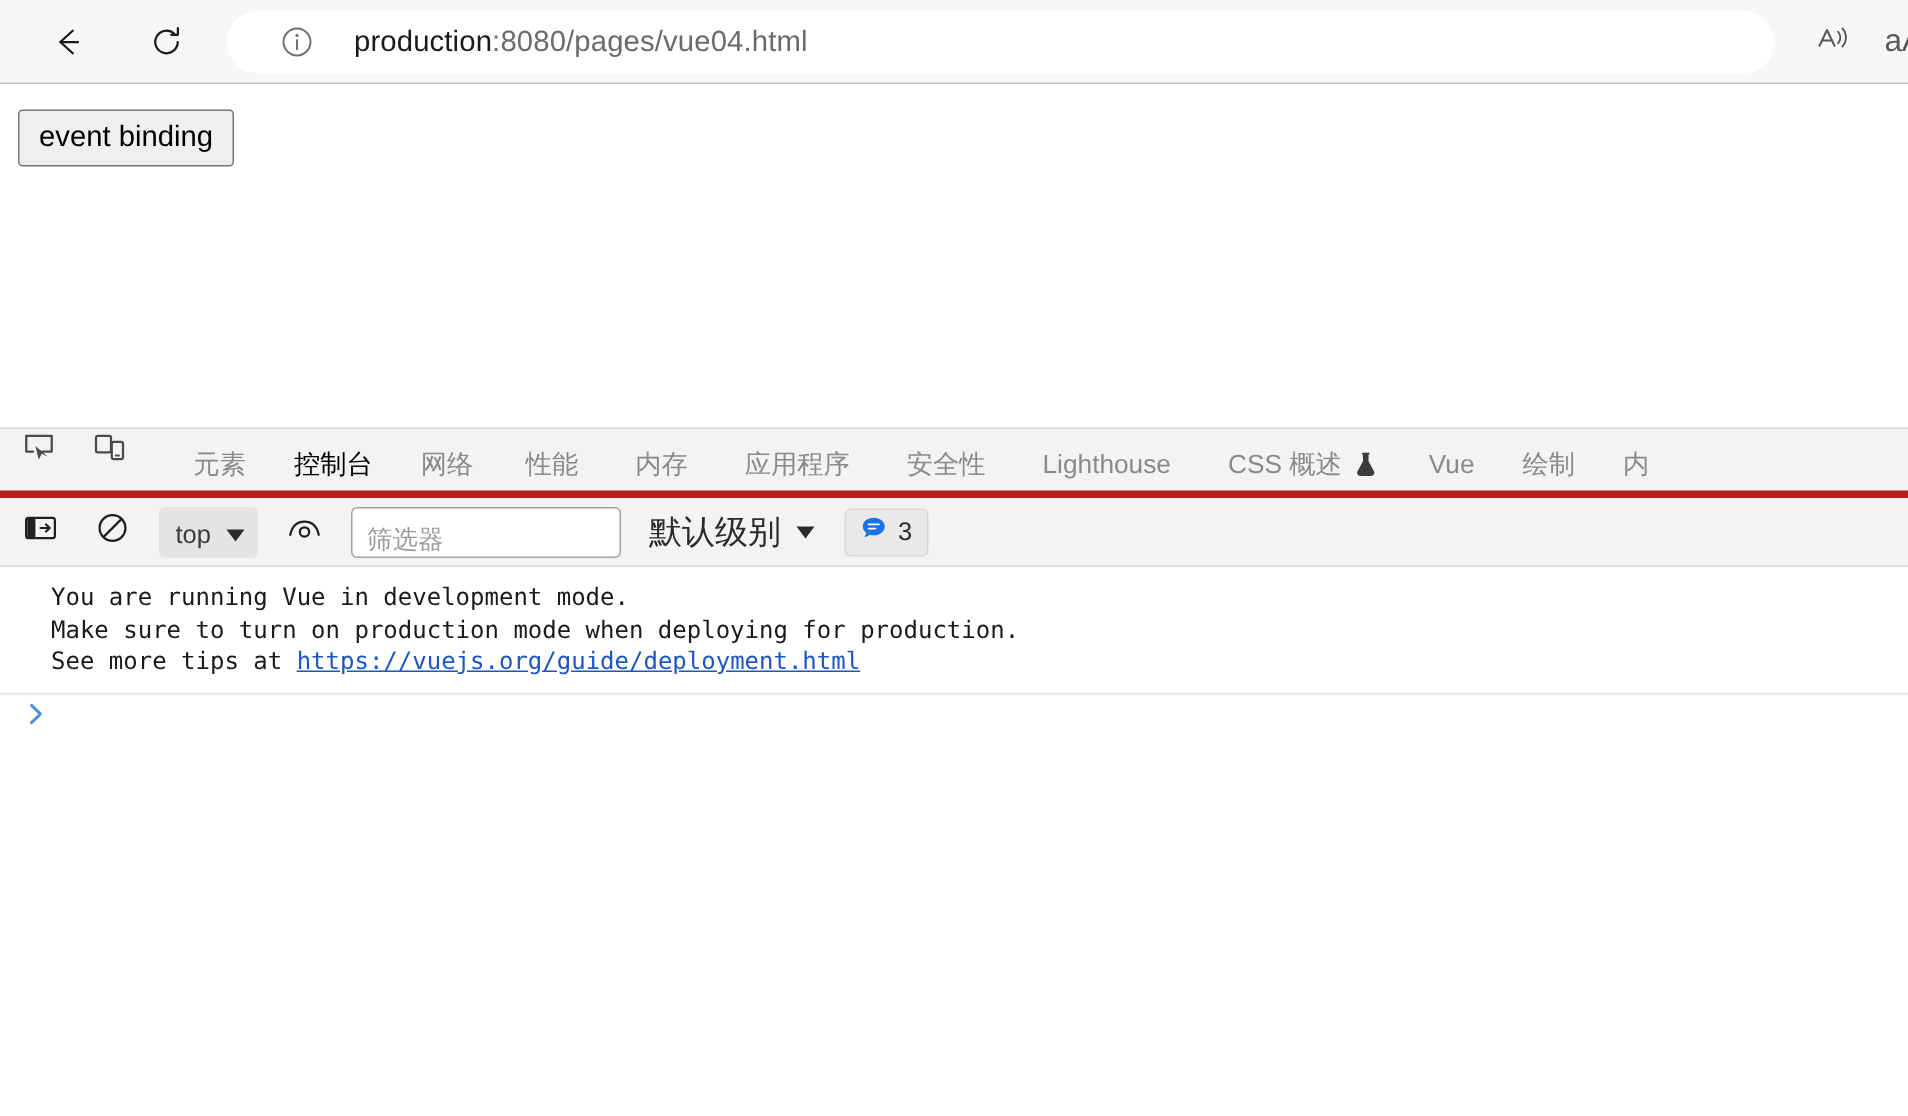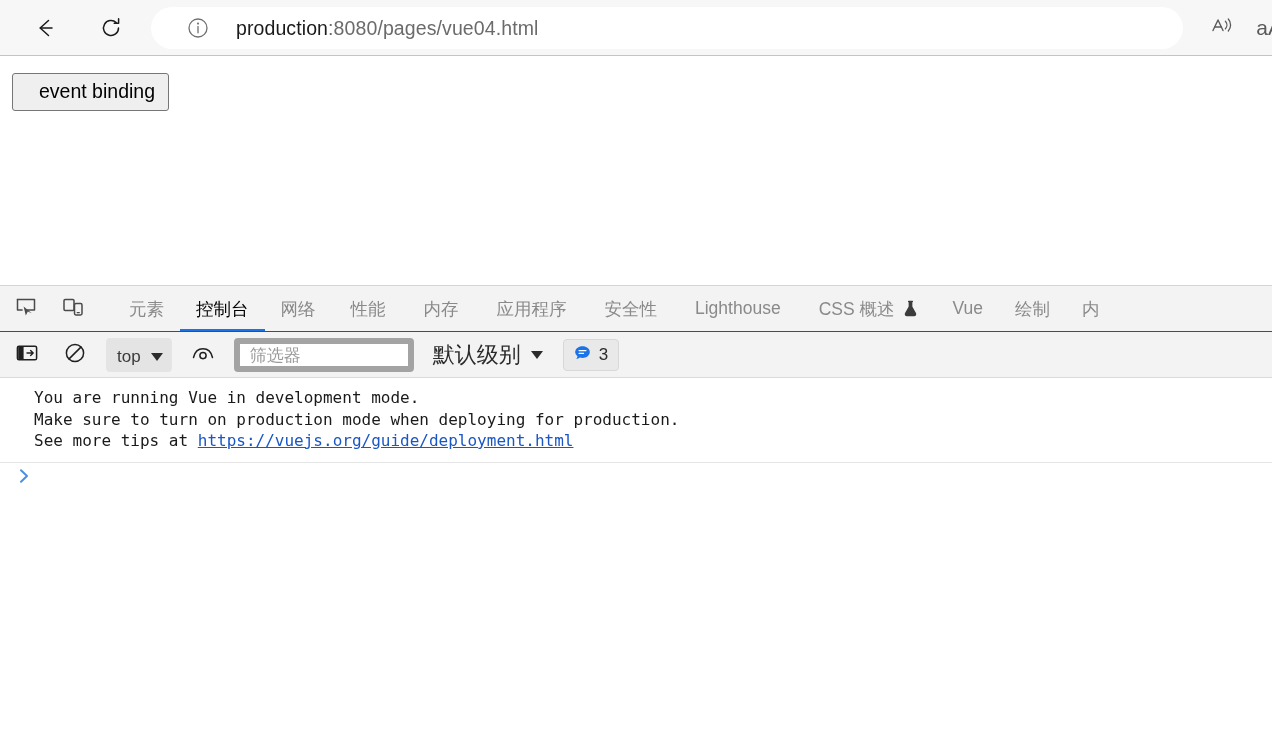--- a/index.html
+++ b/index.html
@@ -91,21 +91,21 @@
     left: 0; top: 57px;
     width: 1272px;
     height: 228px;
     background: #ffffff;
     overflow: hidden;
   }
   .page-button {
     position: absolute;
     left: 12px;
     top: 16px;
-    padding: 7px 13px 8px 26px;
+    padding: 7px 13px 8px 13px;
     font-family: "Liberation Sans", sans-serif;
     font-size: 19.5px;
     color: #000000;
     background: #efefef;
     border: 1px solid #767676;
     border-radius: 3px;
     line-height: 1.1;
   }
 
   
@@ -116,23 +116,22 @@
     height: 459px;
     background: #ffffff;
     border-top: 1px solid #d5d5d5;
     box-sizing: border-box;
   }
 
   .dt-tabbar {
     position: relative;
     height: 46px;
     background: #f3f3f3;
-    border-bottom: 1px solid #b91c1c;
-    display: flex;
-    align-items: center;
+    border-bottom: 5px solid #b91c1c;
+    display: flex;
     overflow: hidden;
     box-sizing: border-box;
   }
   .dt-tool-icon {
     width: 28px; height: 28px;
     display: flex; align-items: center; justify-content: center;
     flex: 0 0 auto;
   }
   .inspect-icon { margin-left: 12px; }
   .device-icon { margin-left: 19px; }
@@ -207,24 +206,24 @@
     border-right: 6px solid transparent;
     border-top: 8px solid #2b2b2b;
   }
   .eye-icon { margin-left: 18px; }
 
   .filter-input {
     margin-left: 18px;
     width: 180px;
     height: 34px;
     background: #ffffff;
-    border: 6px solid #a3a3a3;
+    border: 1px solid #a3a3a3;
     border-radius: 4px;
     display: flex;
-    align-items: flex-start;
+    align-items: flex-end;
     padding: 0 10px;
     box-sizing: border-box;
     flex: 0 0 auto;
   }
   .filter-input .ph {
     font-size: 17px;
     color: #9a9a9a;
   }
 
   .level-select {

